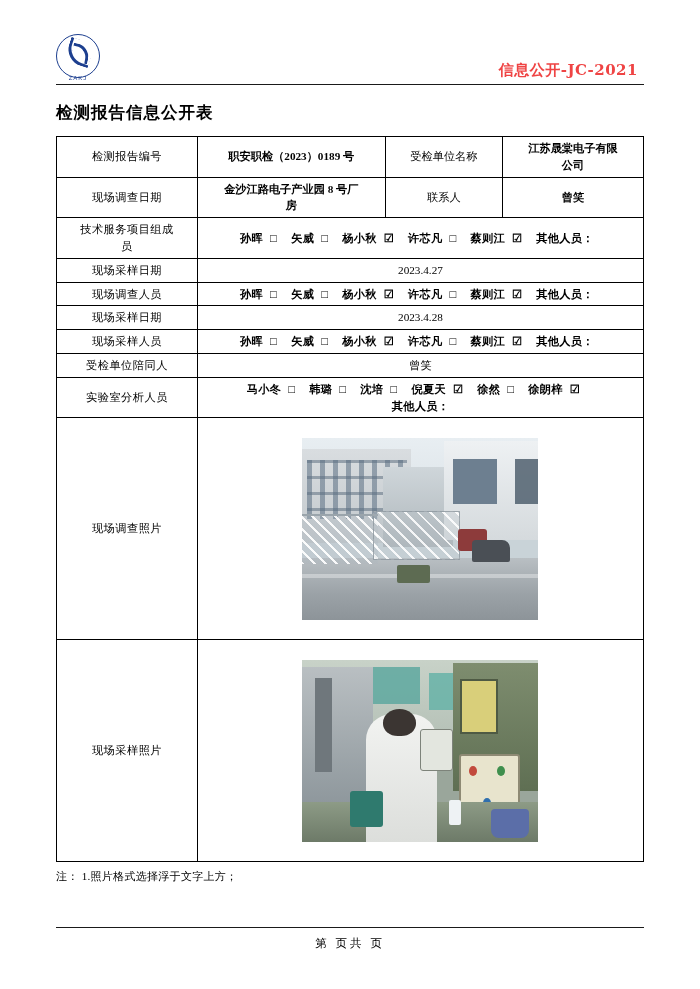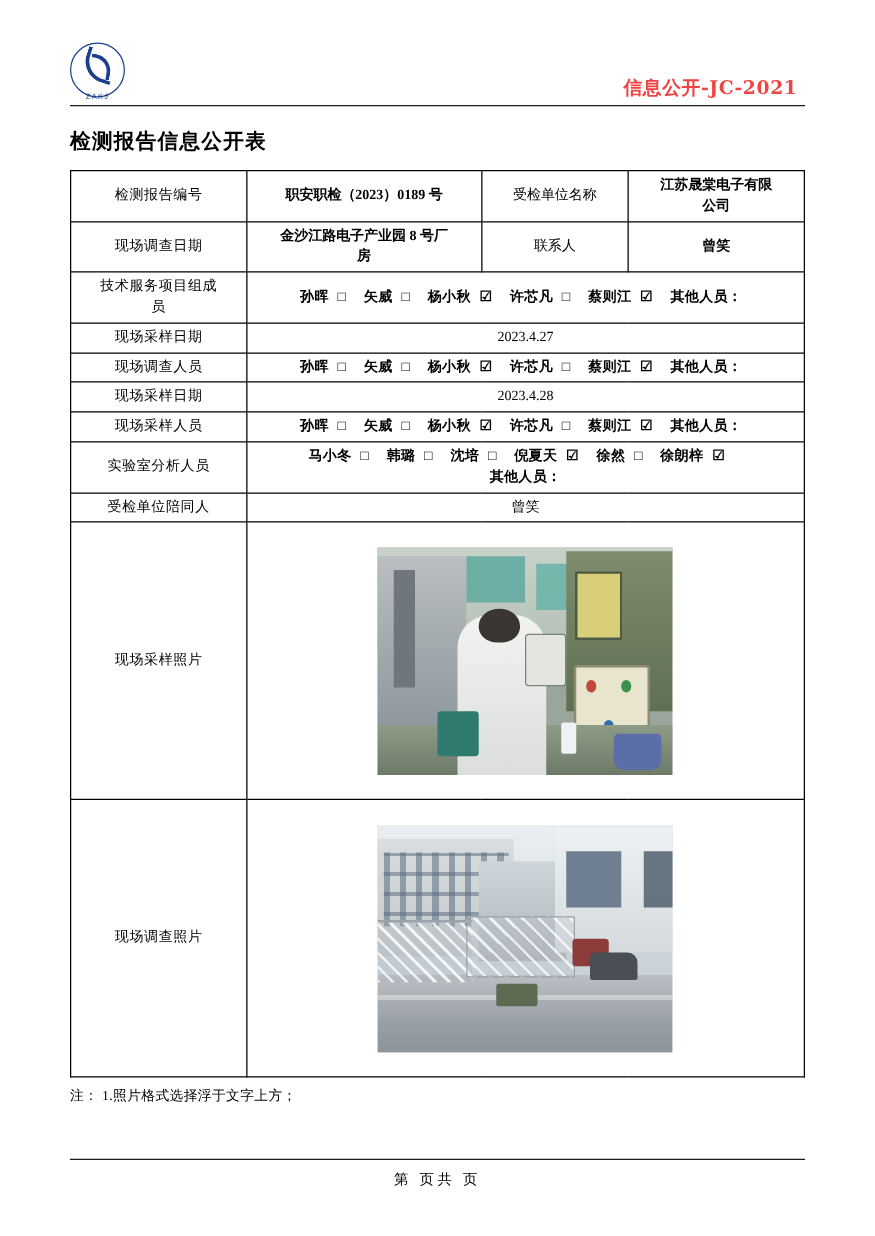--- a/index.html
+++ b/index.html
@@ -388,29 +388,48 @@
         <td class="lbl">现场采样日期</td>
         <td class="ctr" colspan="3">2023.4.28</td>
       </tr>
       <tr>
         <td class="lbl">现场采样人员</td>
         <td class="val members" colspan="3">
           <span><span>孙晖</span><span class="box">□</span></span><span><span>矢威</span><span class="box">□</span></span><span><span>杨小秋</span><span class="box">☑</span></span><span><span>许芯凡</span><span class="box">□</span></span><span><span>蔡则江</span><span class="box">☑</span></span><span>其他人员：</span>
         </td>
       </tr>
       <tr>
+        <td class="lbl">受检单位陪同人</td>
+        <td class="ctr" colspan="3">曾笑</td>
+      </tr>
+      <tr>
         <td class="lbl">实验室分析人员</td>
         <td class="val members" colspan="3">
           <div><span><span>马小冬</span><span class="box">□</span></span><span><span>韩璐</span><span class="box">□</span></span><span><span>沈培</span><span class="box">□</span></span><span><span>倪夏天</span><span class="box">☑</span></span><span><span>徐然</span><span class="box">□</span></span><span><span>徐朗梓</span><span class="box">☑</span></span></div>
           <div>其他人员：</div>
         </td>
       </tr>
       <tr>
-        <td class="lbl">受检单位陪同人</td>
-        <td class="ctr" colspan="3">曾笑</td>
+        <td class="lbl">现场调查照片</td>
+        <td class="photo-cell" colspan="3">
+          <div class="photo-wrap">
+            <div class="photo1">
+              <div class="p1-sky"></div>
+              <div class="p1-bldg-left"></div>
+              <div class="p1-mid"></div>
+              <div class="p1-bldg-right"></div>
+              <div class="p1-ground"></div>
+              <div class="p1-wallL"></div>
+              <div class="p1-gate"></div>
+              <div class="p1-redcar"></div>
+              <div class="p1-moto"></div>
+              <div class="p1-planter"></div>
+            </div>
+          </div>
+        </td>
       </tr>
       <tr>
         <td class="lbl">现场采样照片</td>
         <td class="photo-cell" colspan="3">
           <div class="photo-wrap">
             <div class="photo2">
               <div class="p2-wall"></div>
               <div class="p2-tile"></div>
               <div class="p2-mach-left"></div>
               <div class="p2-mach-right"></div>
@@ -419,39 +438,20 @@
               <div class="p2-person"></div>
               <div class="p2-head"></div>
               <div class="p2-meter"></div>
               <div class="p2-bin"></div>
               <div class="p2-bottle"></div>
               <div class="p2-bucket"></div>
             </div>
           </div>
         </td>
       </tr>
-      <tr>
-        <td class="lbl">现场调查照片</td>
-        <td class="photo-cell" colspan="3">
-          <div class="photo-wrap">
-            <div class="photo1">
-              <div class="p1-sky"></div>
-              <div class="p1-bldg-left"></div>
-              <div class="p1-mid"></div>
-              <div class="p1-bldg-right"></div>
-              <div class="p1-ground"></div>
-              <div class="p1-wallL"></div>
-              <div class="p1-gate"></div>
-              <div class="p1-redcar"></div>
-              <div class="p1-moto"></div>
-              <div class="p1-planter"></div>
-            </div>
-          </div>
-        </td>
-      </tr>
     </tbody>
   </table>
 
   <div class="note">注： 1.照片格式选择浮于文字上方；</div>
 
   <div class="footer">
     <div class="footer-line"></div>
     <div class="footer-text">第  页共   页</div>
   </div>
 

